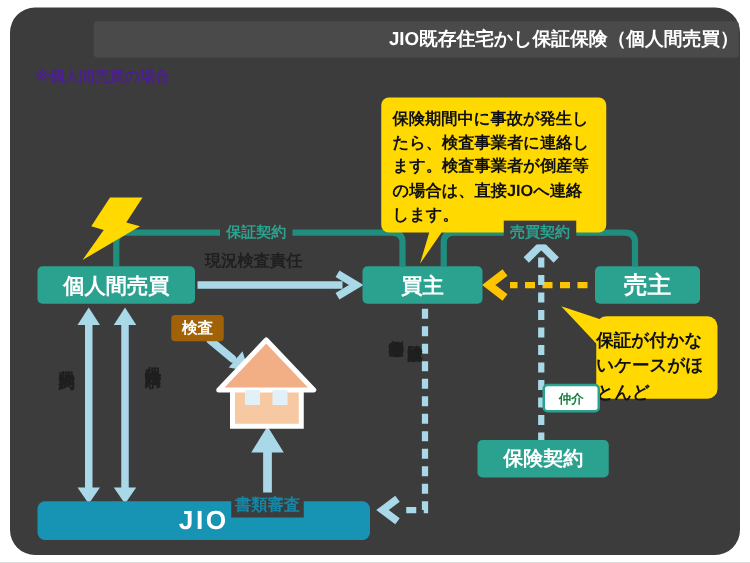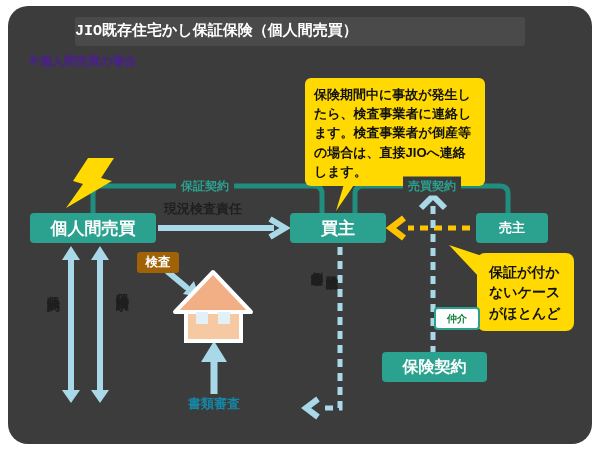--- a/index.html
+++ b/index.html
@@ -1,32 +1,32 @@
 <!DOCTYPE html>
 <html><head>
 <meta charset="utf-8">
 <style>
   html,body{margin:0;padding:0;background:#ffffff;}
   #stage{position:relative;width:600px;height:450px;background:#ffffff;overflow:hidden;
          font-family:"Liberation Sans","DejaVu Sans",sans-serif;}
   .panel{position:absolute;left:8px;top:6px;width:584px;height:438px;background:#3C3C3C;border-radius:20px;}
-  .titlebar{position:absolute;left:75px;top:17px;width:450px;height:29px;background:#4A4A4A;border-radius:3px;
-            color:#ffffff;font-size:15px;font-weight:bold;text-align:left;line-height:29px;font-family:Liberation Mono, monospace;}
+  .titlebar{position:absolute;left:75px;top:17px;width:516px;height:29px;background:#4A4A4A;border-radius:3px;
+            color:#ffffff;font-size:15px;font-weight:bold;text-align:right;line-height:29px;}
   .note{position:absolute;left:28px;top:53px;color:#4c1d95;font-size:12px;font-weight:bold;}
   .callout{position:absolute;background:#FFD900;border-radius:6px;color:#111111;font-weight:bold;
            font-size:13px;line-height:1.48;padding:7px 9px;box-sizing:border-box;}
   .callout.left{left:35px;top:78px;width:262px;height:86px;}
   .callout.right{left:305px;top:78px;width:180px;height:108px;}
-  .bubble{position:absolute;left:477px;top:253px;width:97px;height:78px;background:#FFD900;border-radius:8px;
-          color:#111111;font-weight:bold;font-size:14px;line-height:1.45;padding:9px 12px;box-sizing:border-box;}
+  .bubble{position:absolute;left:477px;top:253px;width:97px;height:66px;background:#FFD900;border-radius:8px;
+          color:#111111;font-weight:bold;font-size:14px;line-height:1.45;padding:9px 0;box-sizing:border-box;}
   .ebox{position:absolute;background:#2BA18F;border-radius:4px;color:#ffffff;font-weight:bold;
         display:flex;align-items:center;justify-content:center;}
   .ebox.inspector{left:30px;top:213px;width:126px;height:30px;font-size:17px;}
   .ebox.buyer{left:290px;top:213px;width:96px;height:30px;font-size:17px;}
-  .ebox.seller{left:476px;top:213px;width:72px;height:30px;font-size:13px;}
+  .ebox.seller{left:476px;top:213px;width:84px;height:30px;font-size:19px;}
   .ebox.realtor{left:382px;top:352px;width:105px;height:30px;font-size:16px;}
   .jiobox{position:absolute;left:30px;top:401px;width:266px;height:31px;background:#1793B4;border-radius:6px;
           color:#ffffff;font-weight:bold;font-size:21px;letter-spacing:2px;display:flex;align-items:center;justify-content:center;}
   .linelabel{position:absolute;transform:translate(-50%,-50%);background:#3C3C3C;color:#2BA18F;
              font-size:12px;font-weight:bold;padding:1px 5px;white-space:nowrap;}
   .darklabel{position:absolute;transform:translate(-50%,-50%);color:#1F1F1F;font-size:13px;font-weight:bold;white-space:nowrap;}
   .vlabel{position:absolute;writing-mode:vertical-rl;text-orientation:upright;color:#1F1F1F;
           font-size:13px;font-weight:bold;letter-spacing:1px;white-space:nowrap;}
   .vlabel.small{font-size:12px;letter-spacing:0;}
   .kensa{position:absolute;left:137px;top:252px;width:42px;height:21px;background:#a16207;border-radius:3px;
@@ -92,20 +92,21 @@
   <div class="titlebar">JIO既存住宅かし保証保険（個人間売買）</div>
   <div class="note">※個人間売買の場合</div>
 
   <div class="callout right">保険期間中に事故が発生したら、検査事業者に連絡します。検査事業者が倒産等の場合は、直接JIOへ連絡します。</div>
   <div class="bubble">保証が付かないケースがほとんど</div>
 
   <div class="ebox inspector">個人間売買</div>
   <div class="ebox buyer">買主</div>
   <div class="ebox seller">売主</div>
   <div class="ebox realtor">保険契約</div>
+  <div class="jiobox">JIO</div>
 
   <div class="linelabel" style="left:205px;top:186px;">保証契約</div>
   <div class="linelabel" style="left:432px;top:186px;">売買契約</div>
   <div class="darklabel" style="left:203px;top:209px;">現況検査責任</div>
 
   <div class="vlabel" style="left:44px;top:286px;">保険契約</div>
   <div class="vlabel" style="left:113px;top:283px;">保険金請求</div>
   <div class="vlabel small" style="left:308px;top:263px;">事業者倒産時等</div>
   <div class="vlabel small" style="left:323px;top:267px;">保険金請求</div>
 

